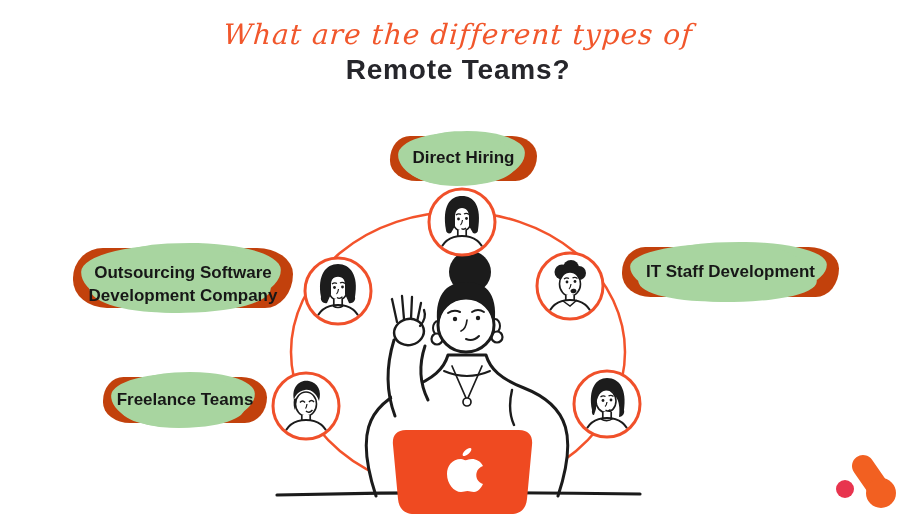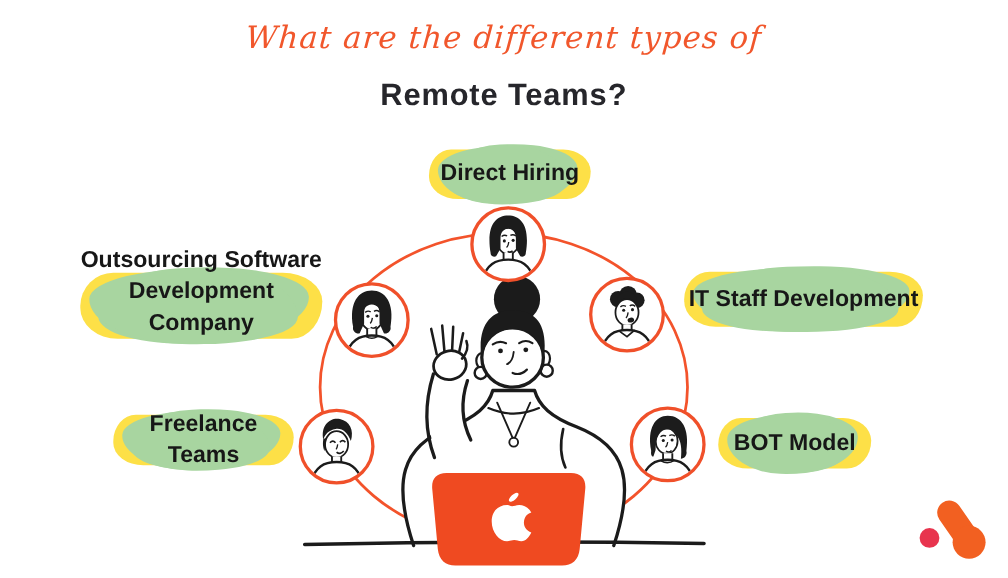--- a/index.html
+++ b/index.html
@@ -8,27 +8,27 @@
     overflow:hidden; font-family:"Liberation Sans", sans-serif;
   }
   .header { position:absolute; top:20px; left:0; width:100%; text-align:center; z-index:3; }
   .script-title {
     font-family:"DejaVu Serif", serif; font-style:italic;
     font-size:28px; line-height:1.1; color:#F1572C; letter-spacing:1px;
     transform:skewX(-4deg);
   }
   .main-title {
     font-size:28px; font-weight:700; color:#26262b; letter-spacing:0.8px;
-    margin-top:20px; line-height:1.1;text-align:center;
+    margin-top:4px; line-height:1.1;text-align:center;
   }
   .diagram-svg { position:absolute; left:0; top:0; z-index:1; }
   .blob {
-    position:absolute; z-index:2; background:#fde047;
+    position:absolute; z-index:2; background:#c2410c;
     display:flex; align-items:center; justify-content:center; text-align:center;
-    color:#171717; font-weight:600; font-size:21px; line-height:1.35;
+    color:#171717; font-weight:600; font-size:17px; line-height:1.35;
     white-space:pre-line;
   }
   .blob::before {
     content:""; position:absolute; z-index:-1; background:#A8D5A0;
     inset:-5px 12px -4px 16px;
     border-radius:44% 56% 52% 48% / 58% 46% 60% 42%;
     transform:rotate(-2deg);
   }
   .blob::after {
     content:""; position:absolute; z-index:-1; background:#A8D5A0;
@@ -222,17 +222,14 @@
   <div class="blob b-outsourcing">
     <span>Outsourcing Software
 Development Company</span>
   </div>
   <div class="blob b-itstaff">
     <span>IT Staff Development</span>
   </div>
   <div class="blob b-freelance">
     <span>Freelance Teams</span>
   </div>
-  <div class="blob b-bot">
-    <span>BOT Model</span>
-  </div>
 
 </div>
 
 </body></html>

